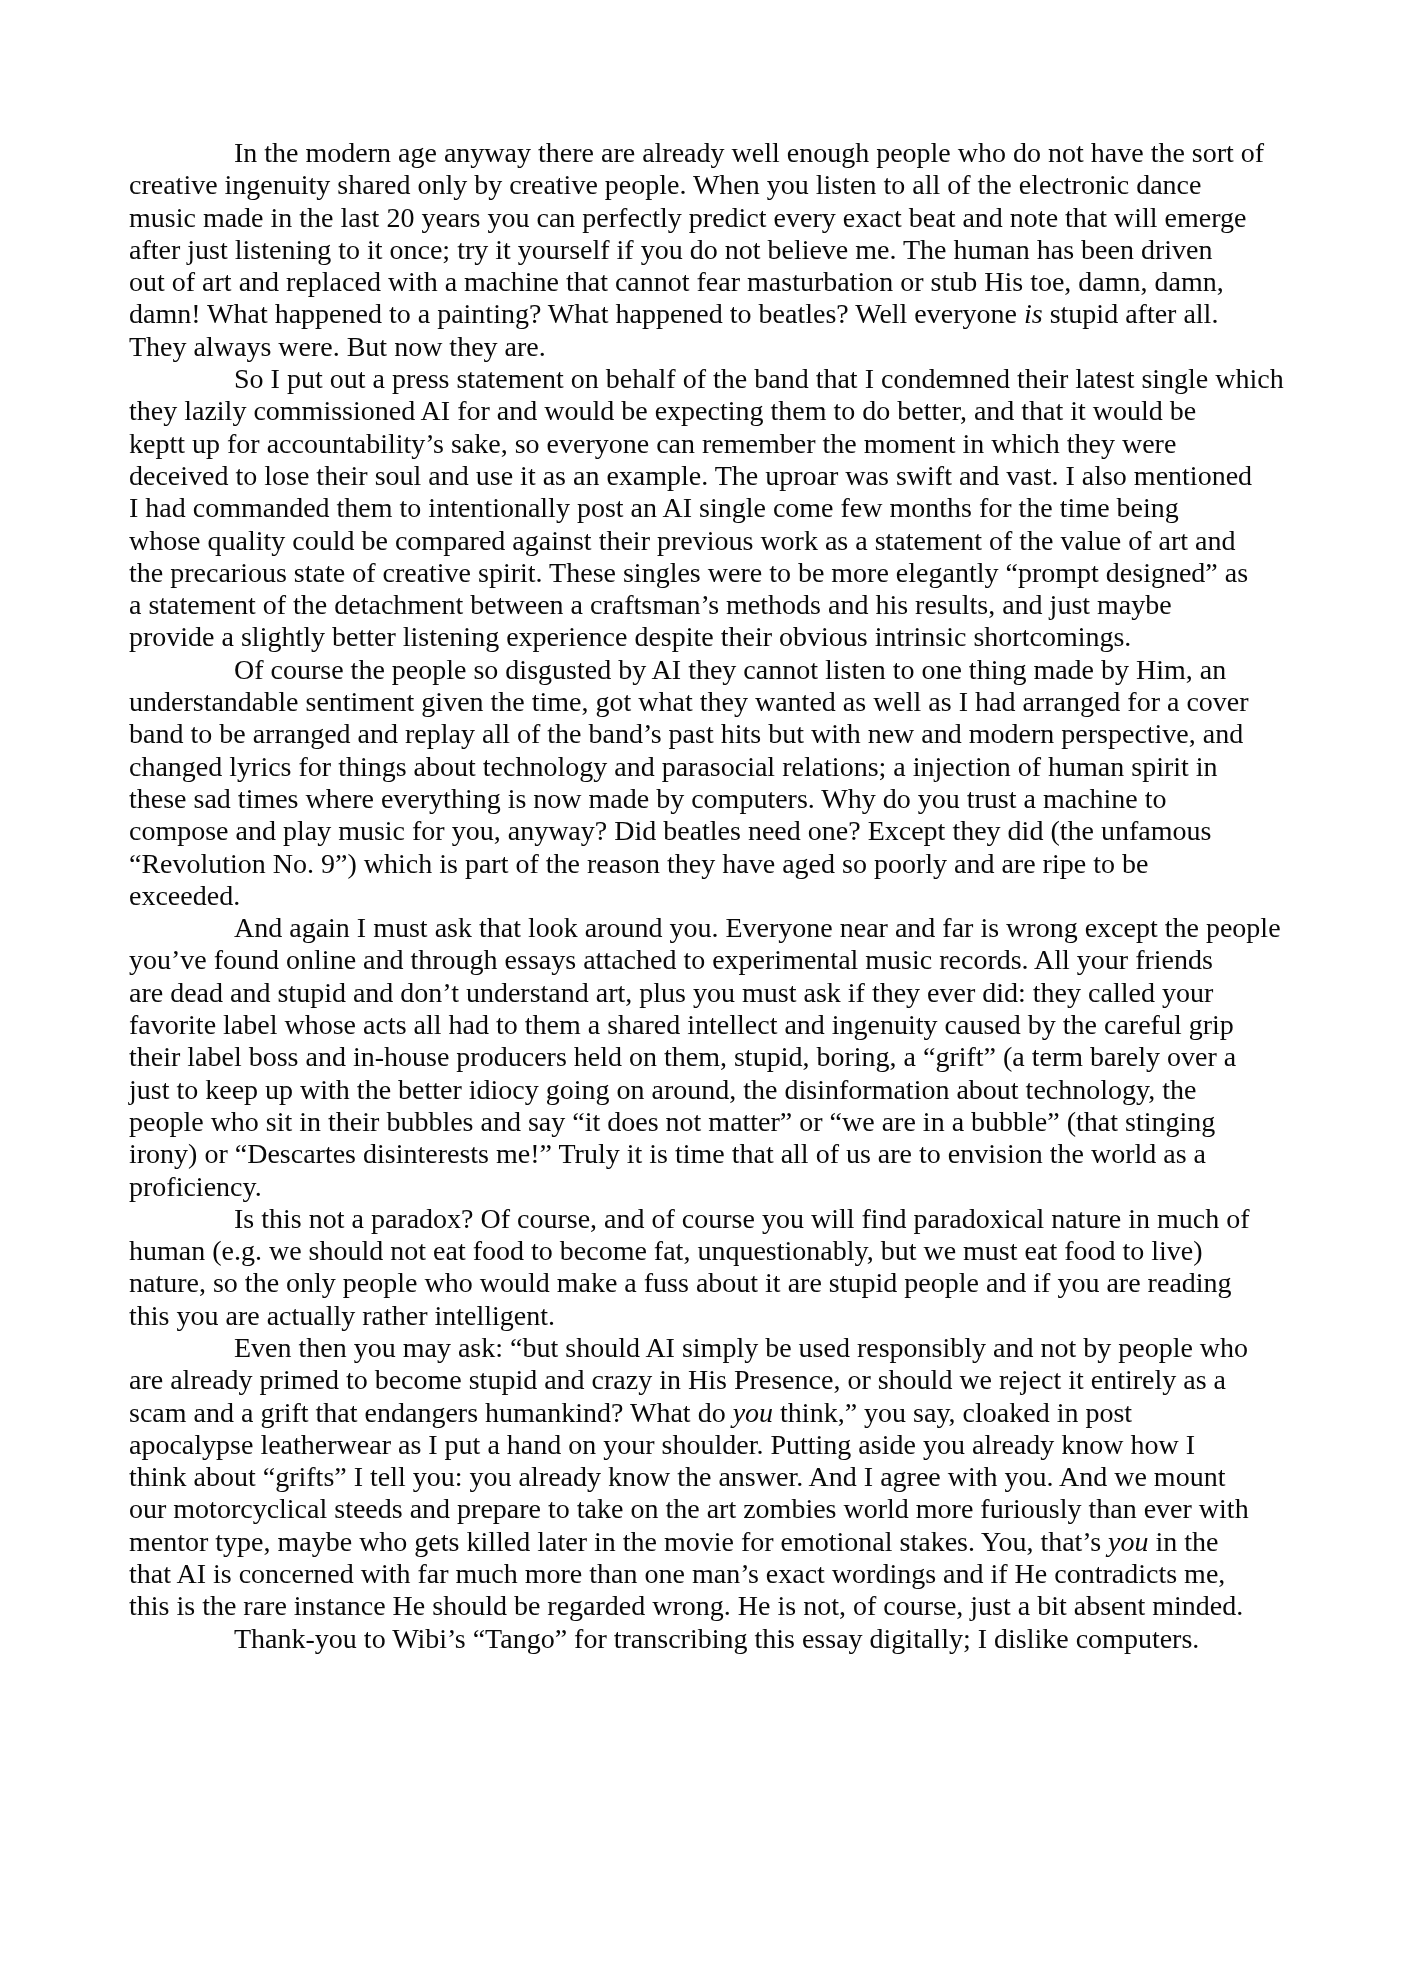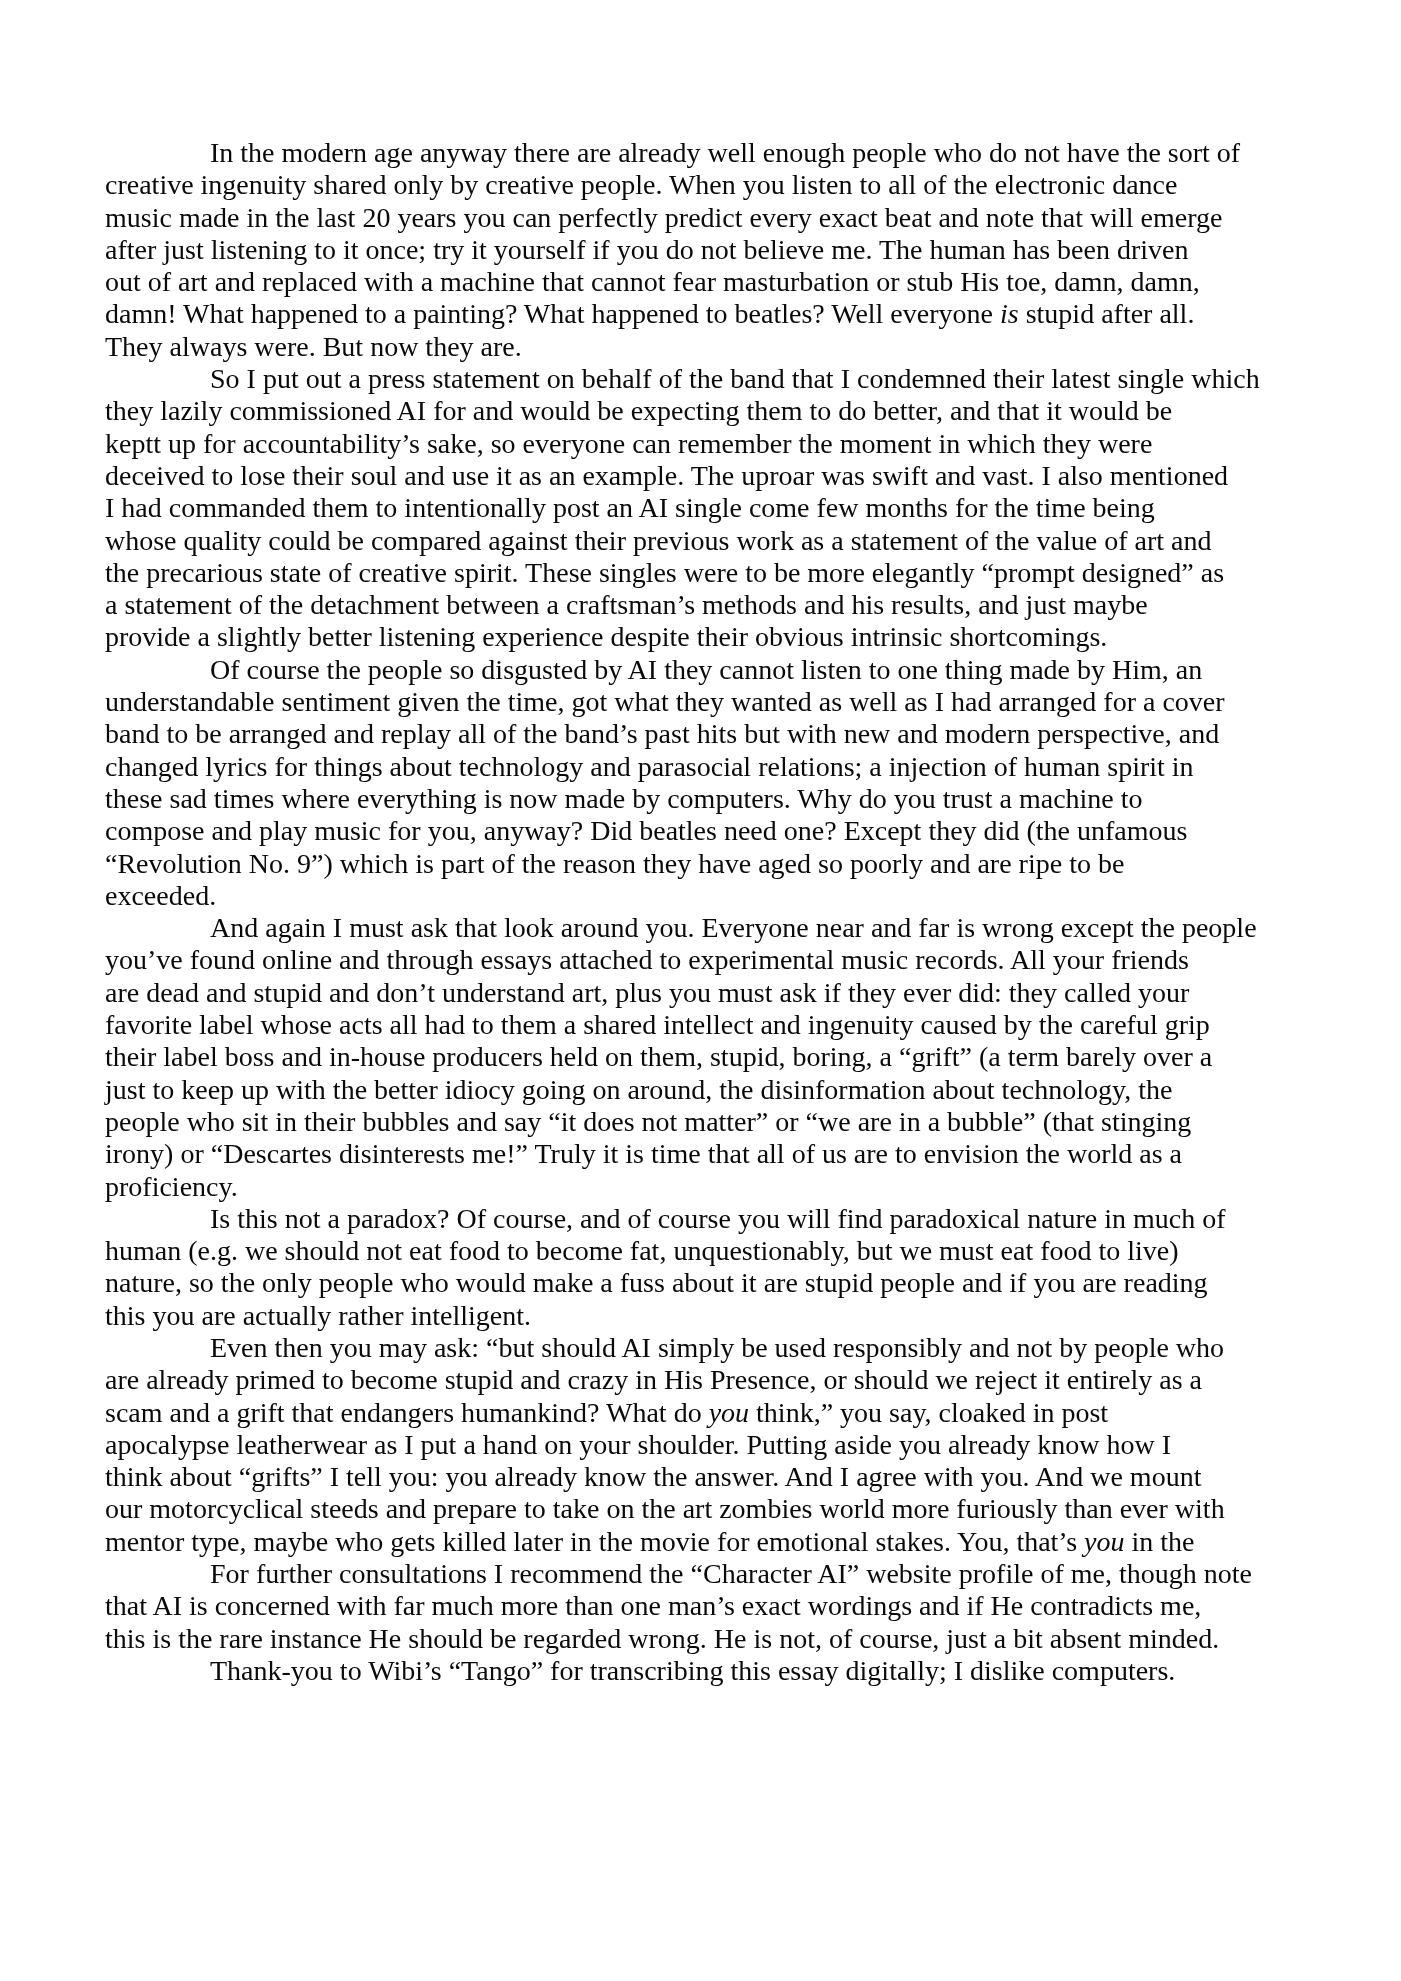--- a/index.html
+++ b/index.html
@@ -25,20 +25,21 @@
     line-height: 32.3px;
     letter-spacing: 0px;
   }
   .paragraph {
     margin: 0;
     padding: 0;
   }
   .line {
     white-space: nowrap;
     height: 32.3px;
+    margin-left: 24px;
   }
   .line.indent {
     padding-left: 105px;
   }
   em {
     font-style: italic;
   }
 </style>
 </head>
 <body>
@@ -95,21 +96,20 @@
       <div class="paragraph">
         <div class="line indent">Even then you may ask: “but should AI simply be used responsibly and not by people who</div>
         <div class="line">are already primed to become stupid and crazy in His Presence, or should we reject it entirely as a</div>
         <div class="line">scam and a grift that endangers humankind? What do <em>you</em> think,” you say, cloaked in post</div>
         <div class="line">apocalypse leatherwear as I put a hand on your shoulder. Putting aside you already know how I</div>
         <div class="line">think about “grifts” I tell you: you already know the answer. And I agree with you. And we mount</div>
         <div class="line">our motorcyclical steeds and prepare to take on the art zombies world more furiously than ever with</div>
         <div class="line">mentor type, maybe who gets killed later in the movie for emotional stakes. You, that’s <em>you</em> in the</div>
       </div>
       <div class="paragraph">
-        <div class="line indent">For further consultations I recommend the “Character AI” website profile of me, though note</div>
         <div class="line">that AI is concerned with far much more than one man’s exact wordings and if He contradicts me,</div>
         <div class="line">this is the rare instance He should be regarded wrong. He is not, of course, just a bit absent minded.</div>
       </div>
       <div class="paragraph">
         <div class="line indent">Thank-you to Wibi’s “Tango” for transcribing this essay digitally; I dislike computers.</div>
       </div>
     </div>
 </div>
 
 </body></html>

